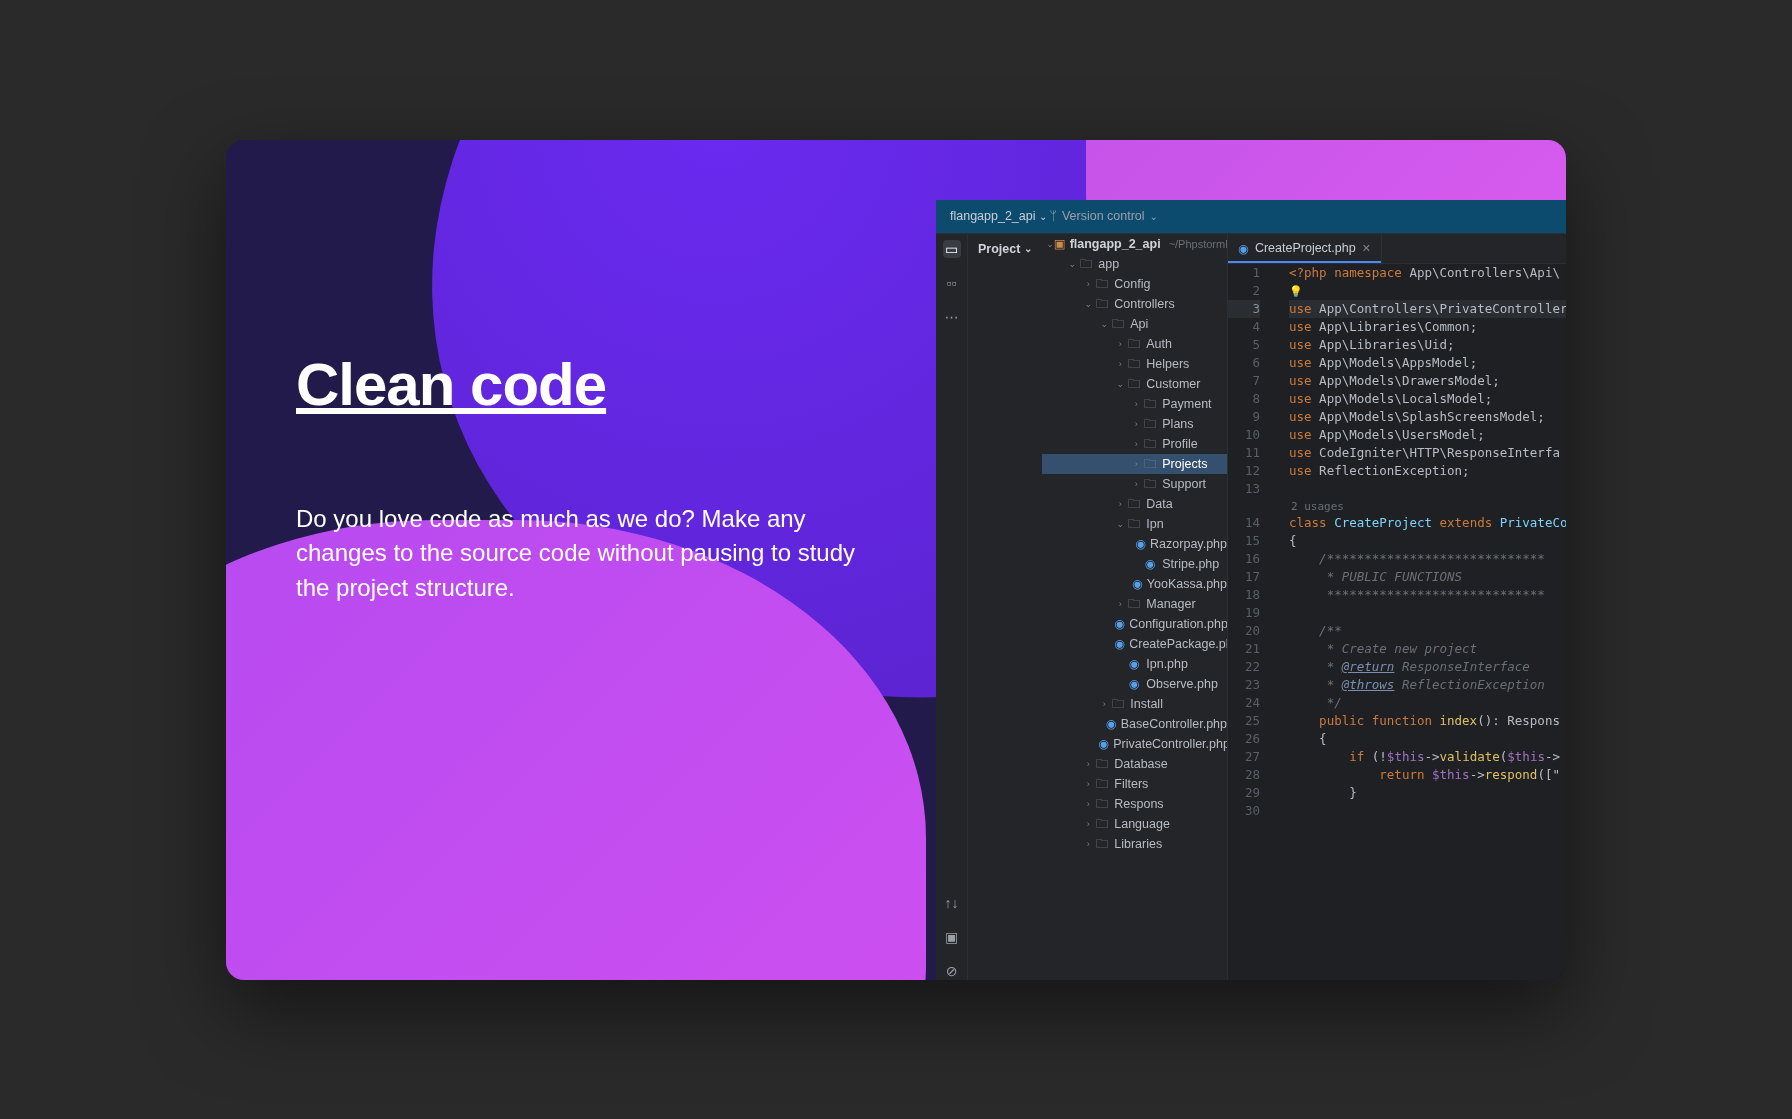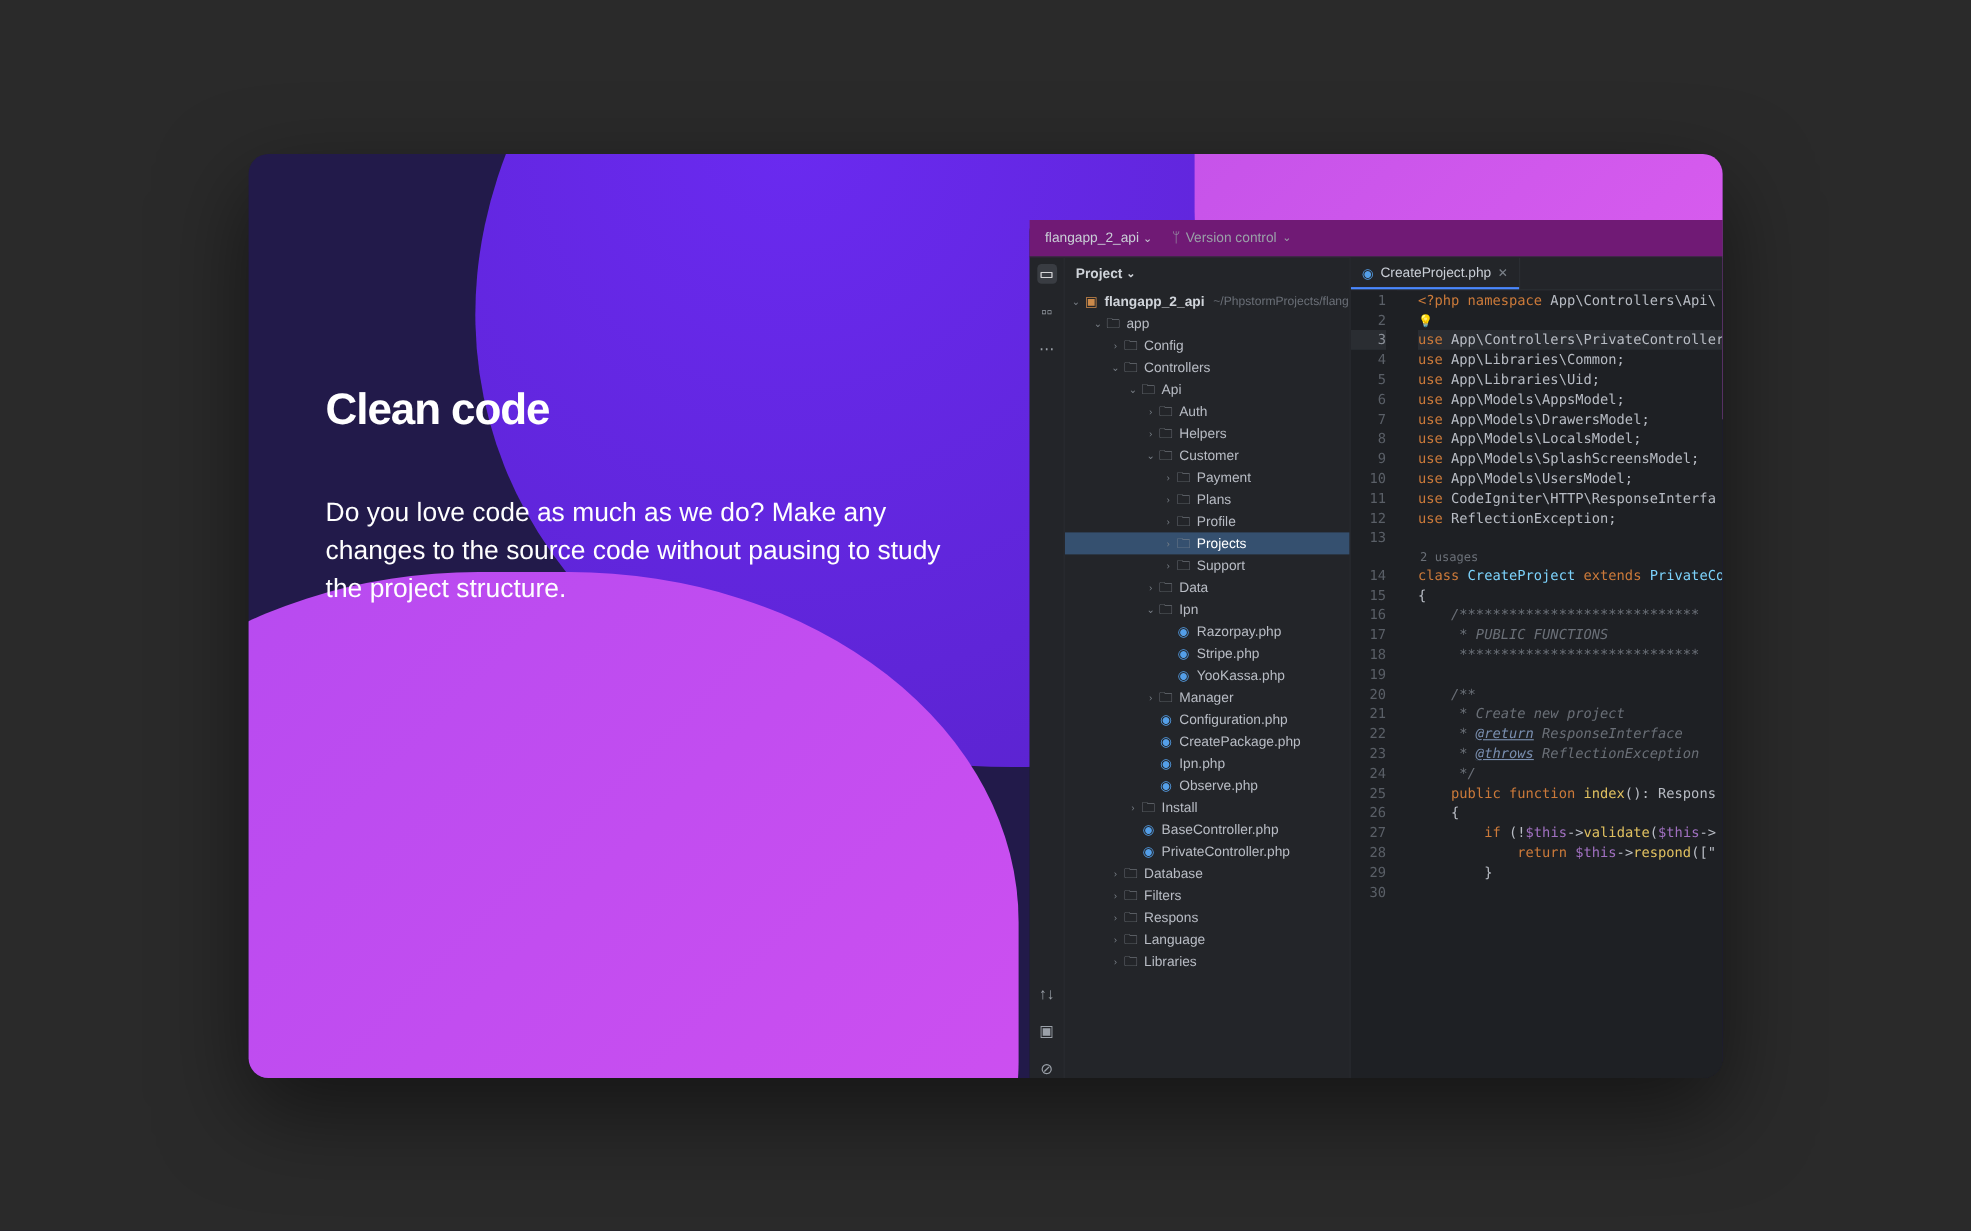--- a/index.html
+++ b/index.html
@@ -46,24 +46,25 @@
   }
   .hero {
     position: absolute;
     left: 70px;
     top: 210px;
     color: #fff;
     max-width: 580px;
     z-index: 5;
   }
   .hero h1 {
-    font-size: 40px;
+    font-size: 60px;
     font-weight: 800;
     letter-spacing: -1px;
-    margin-bottom: 55px;
+    margin-bottom: 83px;
+    text-decoration: underline;
   }
   .hero p {
     font-size: 24px;
     line-height: 1.45;
     font-weight: 500;
   }
   
   .ide {
     position: absolute;
     top: 60px;
@@ -75,24 +76,24 @@
     font-size: 13px;
     display: flex;
     flex-direction: column;
     z-index: 10;
     border-top-left-radius: 10px;
   }
   .ide-topbar {
     height: 34px;
     display: flex;
     align-items: center;
-    gap: 18px;
+    gap: 2px;
     padding: 0 14px;
     border-bottom: 1px solid #2c2f34;
-    background: #701a75;
+    background: #0c4a6e;
   }
   .proj-name { color: #c9ced6; font-size: 12.5px; }
   .vc { color: #9aa0a8; font-size: 12.5px; display: flex; align-items: center; gap: 5px; }
   .chev { font-size: 10px; }
   .ide-body {
     flex: 1;
     display: flex;
     overflow: hidden;
   }
   .left-rail {
@@ -113,21 +114,21 @@
     cursor: pointer;
   }
   .rail-icon.active { color: #fff; background: #393c42; border-radius: 4px; padding: 2px; }
   .rail-spacer { flex: 1; }
   .tree-panel {
     width: 260px;
     background: #232529;
     border-right: 1px solid #2c2f34;
     overflow: hidden;
     display: flex;
-    flex-direction: column;
+    flex-direction: row;
   }
   .tree-header {
     height: 30px;
     display: flex;
     align-items: center;
     padding: 0 10px;
     font-weight: 600;
     font-size: 12.5px;
     color: #d0d4da;
   }

